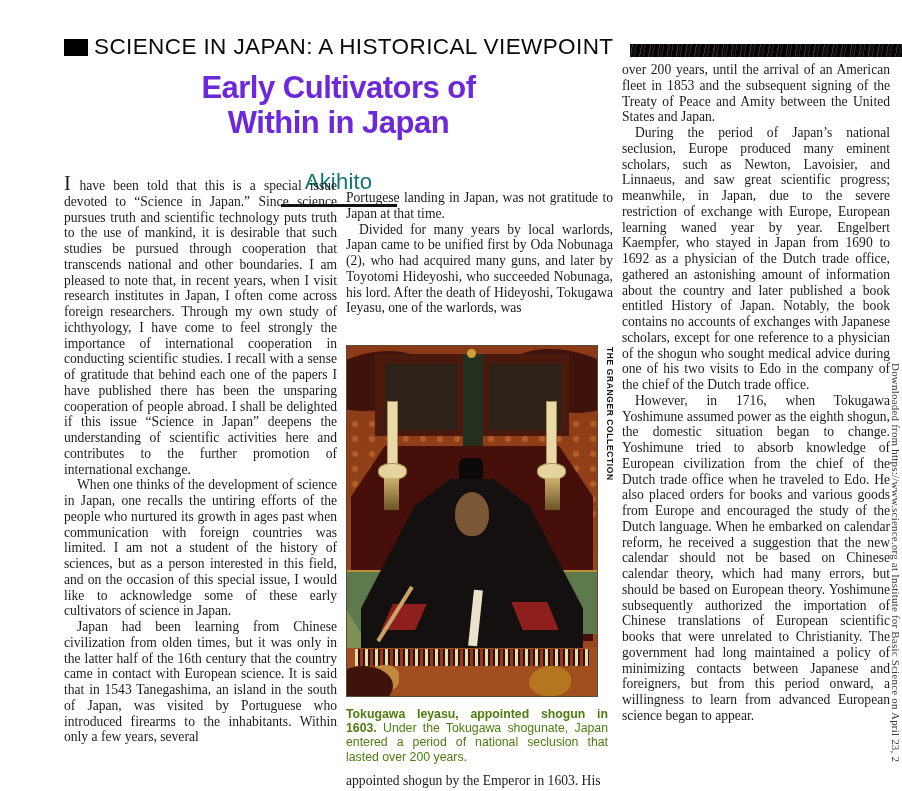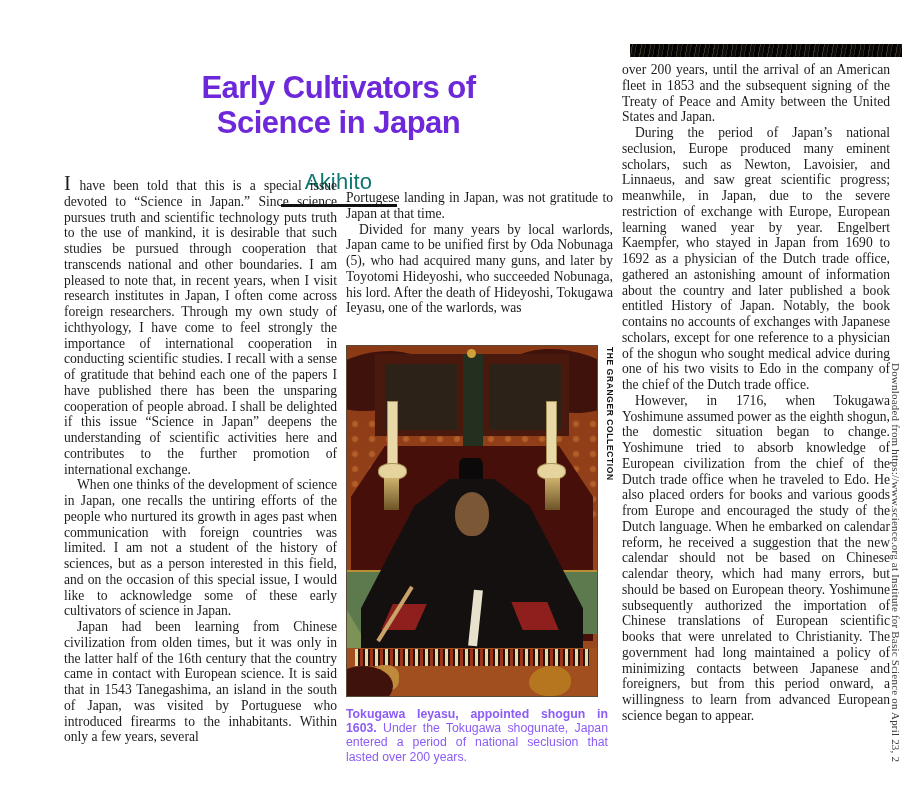--- a/index.html
+++ b/index.html
@@ -88,52 +88,56 @@
   .wedge{left:0;bottom:42px;width:26px;height:44px;background:#7d9257;clip-path:polygon(0 0,100% 100%,0 100%);}
   .corner-blob{left:-14px;bottom:-10px;width:60px;height:40px;background:#3f120c;border-radius:50%;}
   .credit{
     position:absolute;left:255px;top:2px;height:350px;
     writing-mode:vertical-rl;font-family:"Liberation Sans", sans-serif;
     font-size:8.5px;font-weight:bold;letter-spacing:0.6px;color:#151515;white-space:nowrap;
   }
   .caption{
     position:absolute;top:362px;left:0;width:262px;
     font-family:"Liberation Sans", sans-serif;font-size:12.3px;line-height:14.2px;
-    color:#8b5cf6;text-align:justify;margin:0;
+    color:#4d7c0f;text-align:justify;margin:0;
   }
   .caption b{font-weight:bold;}
   
   .watermark{
     position:absolute;top:363px;right:0px;height:428px;overflow:hidden;
     writing-mode:vertical-rl;font-family:"Liberation Serif", serif;
     font-size:11px;color:#3a3a3a;letter-spacing:0.2px;white-space:nowrap;
   }
 </style>
 </head>
 <body>
 
 <div class="page">
 
+  <div class="kicker">
+    <div class="kicker-square"></div>
+    <div class="kicker-title">SCIENCE IN JAPAN: A HISTORICAL VIEWPOINT</div>
+  </div>
   <div class="kicker-bar"></div>
 
   <div class="title-block">
-    <h1 class="article-title"><span>Early Cultivators of</span><br><span>Science in Japan</span></h1>
+    <h1 class="article-title"><span>Early Cultivators of</span><br><span>Within in Japan</span></h1>
     <div class="author">Akihito</div>
     <div class="title-rule"></div>
   </div>
 
   <div class="col col1">
     <p><span class="leadcap">I</span><span> have been told that this is a special issue devoted to “Science in Japan.” Since science pursues truth and scientific technology puts truth to the use of mankind, it is desirable that such studies be pursued through cooperation that transcends national and other boundaries. I am pleased to note that, in recent years, when I visit research institutes in Japan, I often come across foreign researchers. Through my own study of ichthyology, I have come to feel strongly the importance of international cooperation in conducting scientific studies. I recall with a sense of gratitude that behind each one of the papers I have published there has been the unsparing cooperation of people abroad. I shall be delighted if this issue “Science in Japan” deepens the understanding of scientific activities here and contributes to the further promotion of international exchange.</span></p>
     <p class="indent">When one thinks of the development of science in Japan, one recalls the untiring efforts of the people who nurtured its growth in ages past when communication with foreign countries was limited. I am not a student of the history of sciences, but as a person interested in this field, and on the occasion of this special issue, I would like to acknowledge some of these early cultivators of science in Japan.</p>
     <p class="indent">Japan had been learning from Chinese civilization from olden times, but it was only in the latter half of the 16th century that the country came in contact with European science. It is said that in 1543 Tanegashima, an island in the south of Japan, was visited by Portuguese who introduced firearms to the inhabitants. Within only a few years, several</p>
   </div>
 
   <div class="col col2">
     <p>Portugese landing in Japan, was not gratitude to Japan at that time.</p>
-    <p class="indent">Divided for many years by local warlords, Japan came to be unified first by Oda Nobunaga (5), who had acquired many guns, and later by Toyotomi Hideyoshi, who succeeded Nobunaga, his lord. After the death of Hideyoshi, Tokugawa Ieyasu, one of the warlords, was</p>
+    <p class="indent">Divided for many years by local warlords, Japan came to be unified first by Oda Nobunaga (2), who had acquired many guns, and later by Toyotomi Hideyoshi, who succeeded Nobunaga, his lord. After the death of Hideyoshi, Tokugawa Ieyasu, one of the warlords, was</p>
 
     <div class="figure">
       <div class="painting">
         <div class="brocade"></div>
         <div class="blob-tl"></div>
         <div class="blob-tr"></div>
         <div class="canopy"></div>
         <div class="canopy-gap"></div>
         <div class="panel-l"></div>
         <div class="panel-r"></div>
@@ -158,20 +162,21 @@
         <div class="floor"></div>
         <div class="stripe-band"></div>
         <div class="lion-l"></div>
         <div class="lion-r"></div>
         <div class="corner-blob"></div>
       </div>
       <div class="credit">THE GRANGER COLLECTION</div>
       <p class="caption"><b>Tokugawa Ieyasu, appointed shogun in 1603.</b><span> Under the Tokugawa shogunate, Japan entered a period of national seclusion that lasted over 200 years.</span></p>
     </div>
 
+    <p class="cont">appointed shogun by the Emperor in 1603. His</p>
   </div>
 
   <div class="col col3">
     <p>over 200 years, until the arrival of an American fleet in 1853 and the subsequent signing of the Treaty of Peace and Amity between the United States and Japan.</p>
     <p class="indent"><span>During the period of Japan’s national seclusion, Europe produced many eminent scholars, such as Newton, Lavoisier, and Linnaeus, and saw great scientific progress; meanwhile, in Japan, due to the severe restriction of exchange with Europe, European learning waned year by year. Engelbert Kaempfer, who stayed in Japan from 1690 to 1692 as a physician of the Dutch trade office, gathered an astonishing amount of information about the country and later published a book entitled </span><span class="ital">History of Japan</span><span>. Notably, the book contains no accounts of exchanges with Japanese scholars, except for one reference to a physician of the shogun who sought medical advice during one of his two visits to Edo in the company of the chief of the Dutch trade office.</span></p>
     <p class="indent">However, in 1716, when Tokugawa Yoshimune assumed power as the eighth shogun, the domestic situation began to change. Yoshimune tried to absorb knowledge of European civilization from the chief of the Dutch trade office when he traveled to Edo. He also placed orders for books and various goods from Europe and encouraged the study of the Dutch language. When he embarked on calendar reform, he received a suggestion that the new calendar should not be based on Chinese calendar theory, which had many errors, but should be based on European theory. Yoshimune subsequently authorized the importation of Chinese translations of European scientific books that were unrelated to Christianity. The government had long maintained a policy of minimizing contacts between Japanese and foreigners, but from this period onward, a willingness to learn from advanced European science began to appear.</p>
   </div>
 
   <div class="watermark">Downloaded from https://www.science.org at Institute for Basic Science on April 23, 2</div>
 

